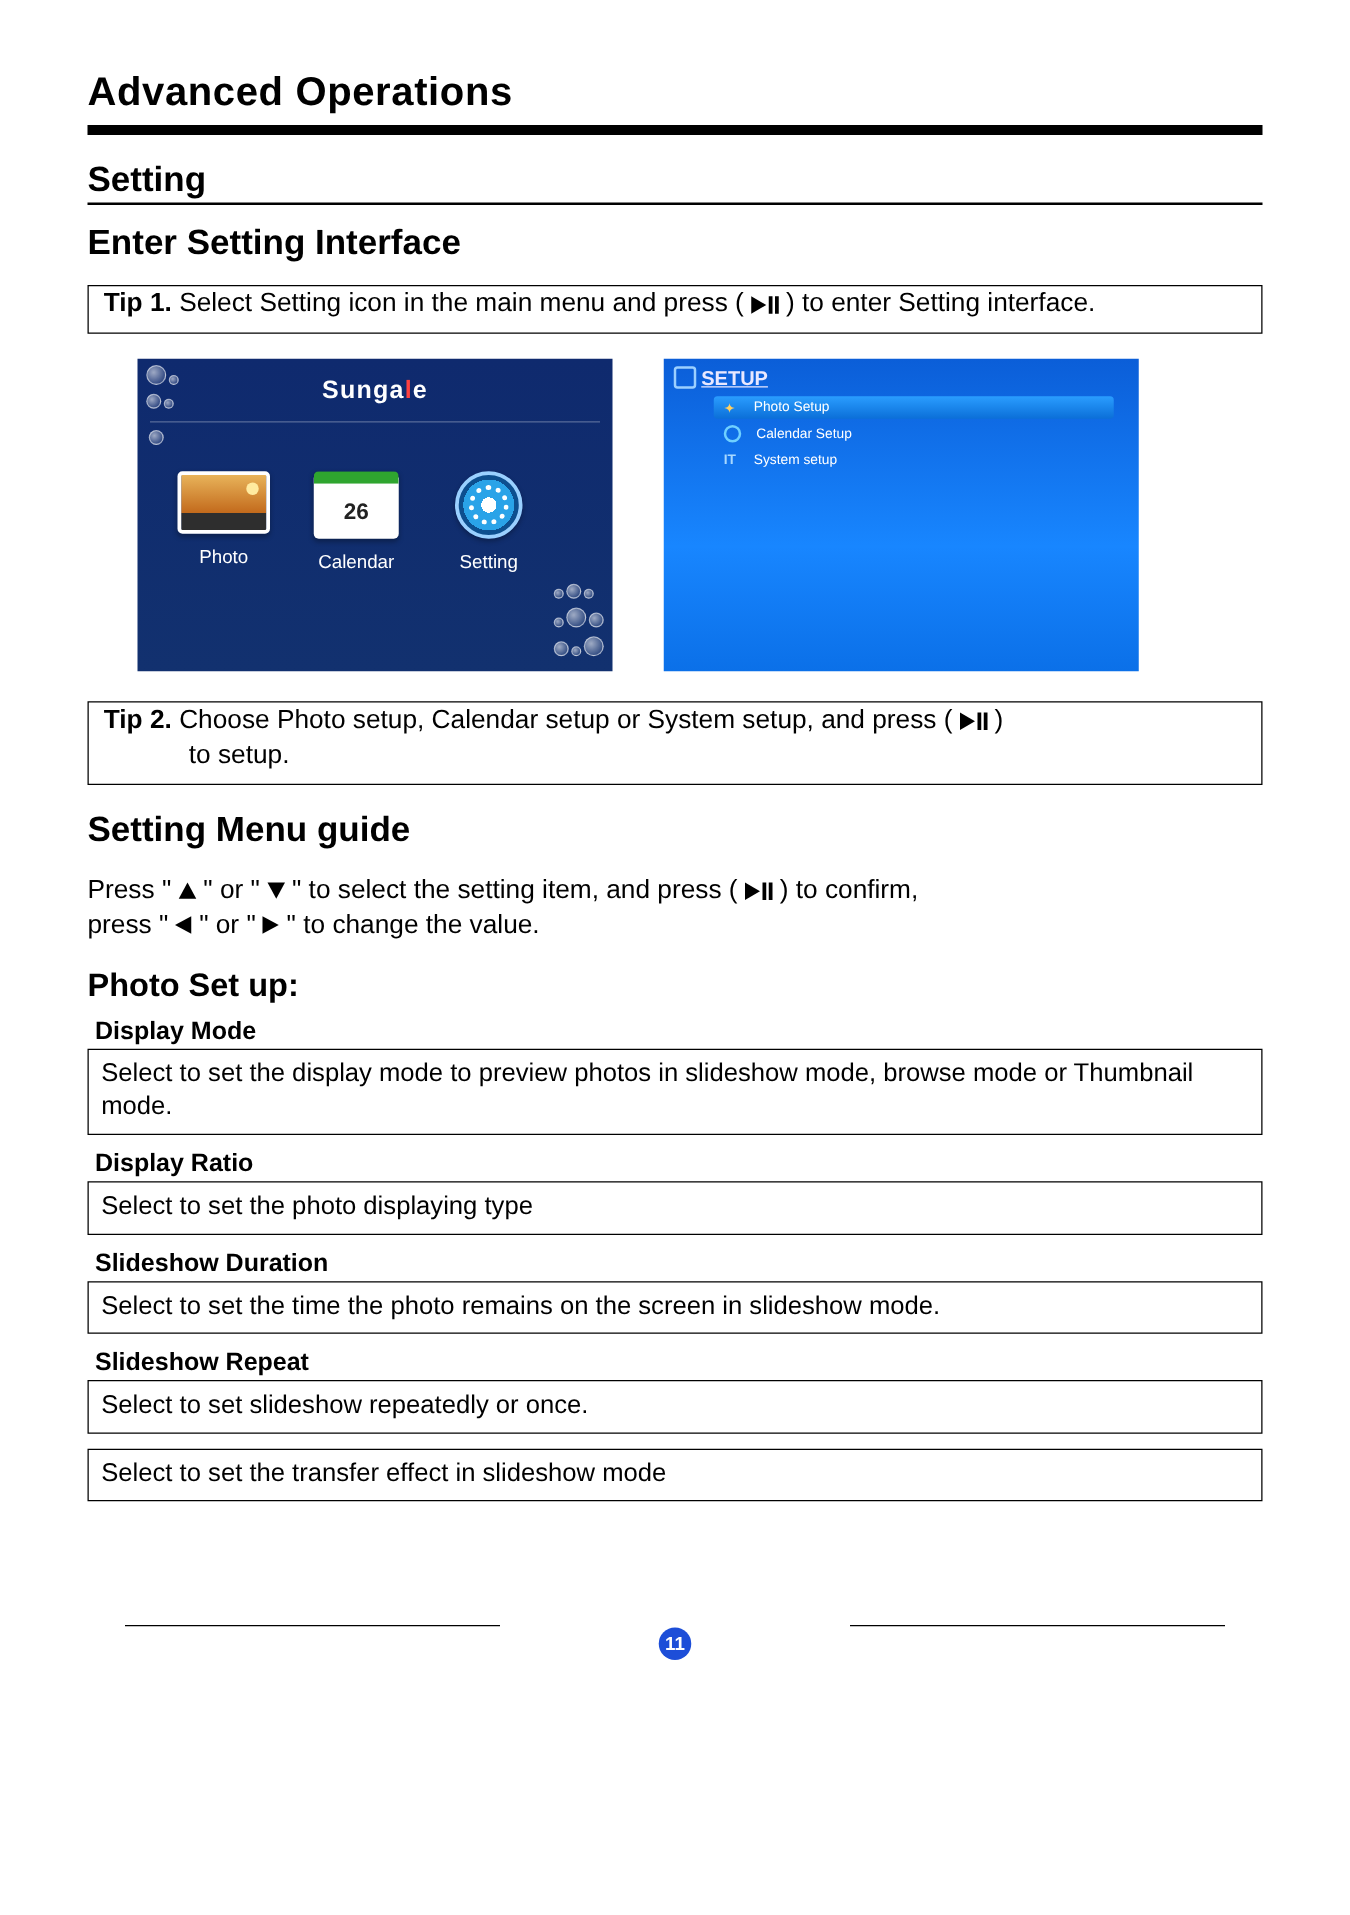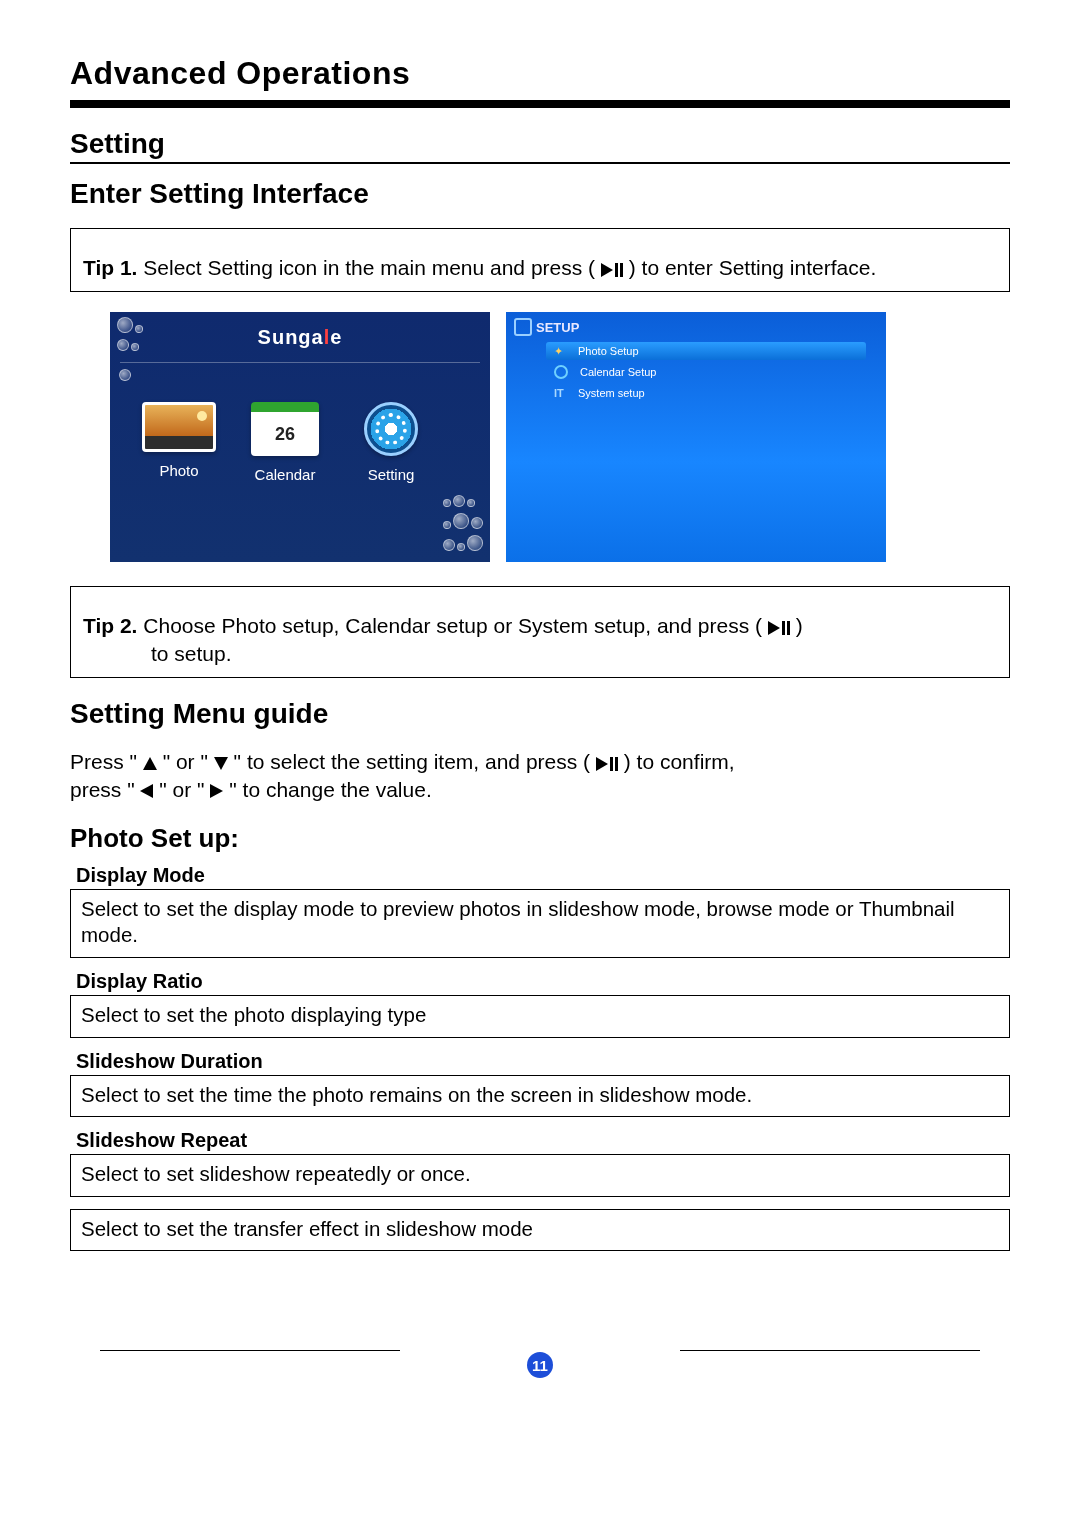--- a/index.html
+++ b/index.html
@@ -32,36 +32,36 @@
     padding-bottom: 2px;
   }
   h2.sub {
     font-size: 28px;
     font-weight: 700;
     margin: 14px 0 18px 0;
     border: none;
   }
   .tipbox {
     border: 1.5px solid #000;
-    padding: 25px 12px 10px 12px;
+    padding: 0 12px 10px 12px;
     margin: 0 0 20px 0;
     font-size: 21px;
     line-height: 1.3;
   }
   .tipbox .lbl {
     font-weight: 700;
   }
   .tip-indent {
     padding-left: 68px;
     display: block;
   }
   
   .shots {
     display: flex;
-    gap: 16px;
+    gap: 41px;
     margin: 0 0 24px 40px;
   }
   .frame-shot {
     width: 380px;
     height: 250px;
     position: relative;
     background: linear-gradient(180deg, #0f2a6e 0%, #12316f 100%);
     color: #fff;
     overflow: hidden;
   }
@@ -169,22 +169,23 @@
     height: 250px;
     background: linear-gradient(180deg, #0b5ed8 0%, #1886ff 60%, #0b70e8 100%);
     color: #fff;
     position: relative;
     font-size: 12px;
   }
   .setup-shot .hd {
     position: absolute;
     top: 8px; left: 30px;
     font-weight: 700;
-    font-size: 13px;
+    font-size: 16px;
     color: #e8e8ff;
+    text-decoration: underline;
   }
   .setup-shot .hd-ico {
     position: absolute;
     top: 6px; left: 8px;
     width: 14px; height: 14px;
     border: 2px solid #9bd0ff;
     border-radius: 3px;
   }
   .setup-list {
     position: absolute;

